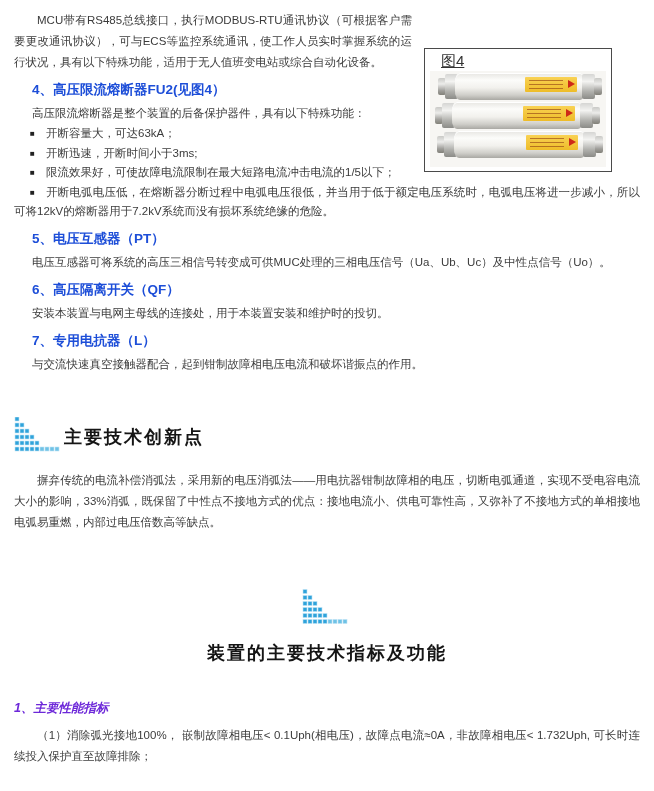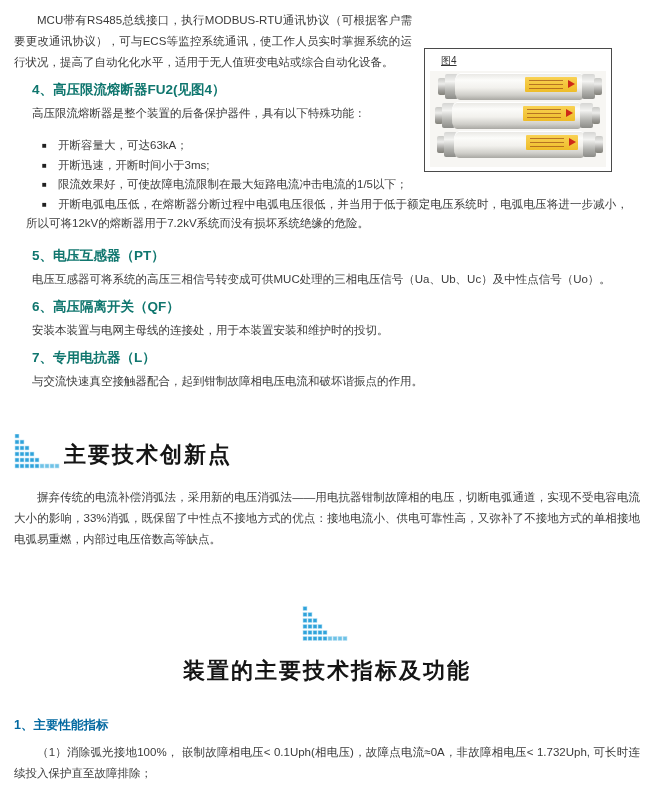--- a/index.html
+++ b/index.html
@@ -10,21 +10,21 @@
     -webkit-font-smoothing:antialiased;
   }
   .page{position:relative;width:626px;height:771px;padding:10px 14px;font-size:11.5px;line-height:21px;}
 
   
   .figure-box{
     float:right;width:186px;height:122px;
     border:1px solid #4a4a4a;background:#fff;
     margin:38px 28px 10px 12px;position:relative;
   }
-  .figure-label{position:absolute;top:6px;left:16px;font-size:10px;color:#333;line-height:12px;text-decoration:underline;}
+  .figure-label{position:absolute;top:6px;left:16px;font-size:15px;color:#333;line-height:12px;text-decoration:underline;}
   .photo{position:absolute;left:5px;right:5px;top:22px;bottom:4px;background:#f7f6f3;}
   .fuse{position:relative;height:27px;margin:2px 2px;}
   .fuse:nth-child(1){margin-left:8px;margin-right:4px;}
   .fuse:nth-child(2){margin-left:5px;margin-right:6px;}
   .fuse:nth-child(3){margin-left:7px;margin-right:3px;}
   .fuse-body{position:absolute;left:17px;right:17px;top:0;bottom:0;border-radius:5px/9px;
     background:linear-gradient(180deg,#e7e6e2 0%,#fcfcfa 26%,#f2f1ed 55%,#cfcec9 82%,#a9a8a3 100%);
     box-shadow:inset 0 1px 0 #ffffff;}
   .cap{position:absolute;top:1px;bottom:1px;width:13px;border-radius:2px;
     background:linear-gradient(180deg,#d5d5d3,#f3f3f1 30%,#b1b1ad 70%,#8b8b87);}
@@ -36,40 +36,40 @@
     background:linear-gradient(180deg,#f9d254,#eebc28);}
   .tag-lines{position:absolute;left:4px;top:3px;width:34px;height:9px;
     background:repeating-linear-gradient(180deg,rgba(150,70,20,.65) 0 1px,transparent 1px 4px);}
   .tag-arrow{position:absolute;right:2px;top:3px;width:0;height:0;
     border-left:7px solid #ce2a17;border-top:4px solid transparent;border-bottom:4px solid transparent;}
 
   
   p{margin:0;text-align:justify;}
   .indent{text-indent:2em;}
   .num-heading{
-    font-size:13.5px;font-weight:bold;color:#0f766e;
+    font-size:13.5px;font-weight:bold;color:#1d4ed8;
     margin:7px 0 3px 18px;line-height:20px;
   }
   .sub-text{margin-left:18px;}
-  ul.feature-list{list-style:none;margin:12px;padding:0;}
+  ul.feature-list{list-style:none;margin:0;padding:0;}
   ul.feature-list li{text-indent:16px;text-align:justify;line-height:19.5px;}
   .bullet{display:inline-block;width:16px;text-indent:0;font-size:8px;vertical-align:1px;color:#222;}
 
   
   .section-head{display:flex;align-items:center;margin:0;}
   .section-head.first{margin-top:42px;}
   .section-head.second{margin-top:54px;flex-direction:column;}
   .step-icon{width:46px;height:41px;flex:0 0 46px;margin-right:4px;}
   .section-title{
     font-family:"Liberation Serif","DejaVu Serif",serif;
-    font-size:22px;font-weight:bold;color:#151515;letter-spacing:2px;line-height:41px;
+    font-size:18px;font-weight:bold;color:#151515;letter-spacing:2px;line-height:41px;
   }
   .innov-para{margin-top:0;}
   .innov-block{margin-top:12px;}
-  .spec-subtitle{font-size:12.5px;font-weight:bold;color:#0369a1;margin:24px 0 6px 0;}
+  .spec-subtitle{font-size:12.5px;font-weight:bold;color:#6d28d9;margin:24px 0 6px 0;font-style:italic;}
   .spec-item{margin:0;}
 </style>
 </head>
 <body>
 
 <div class="page">
 
   <div class="figure-box">
     <div class="figure-label">图4</div>
     <div class="photo">
@@ -102,21 +102,21 @@
         <span class="tag">
             <span class="tag-lines"></span>
             <span class="tag-arrow"></span>
           </span>
         <span class="cap cap-r"></span>
         <span class="knob knob-r"></span>
       </div>
     </div>
   </div>
 
-  <p class="indent">MCU带有RS485总线接口，执行MODBUS-RTU通讯协议（可根据客户需要更改通讯协议），可与ECS等监控系统通讯，使工作人员实时掌握系统的运行状况，提高了自动化化水平，适用于无人值班变电站或综合自动化设备。</p>
+  <p class="indent">MCU带有RS485总线接口，执行MODBUS-RTU通讯协议（可根据客户需要更改通讯协议），可与ECS等监控系统通讯，使工作人员实时掌握系统的运行状况，具有以下特殊功能，适用于无人值班变电站或综合自动化设备。</p>
 
   <h3 class="num-heading">4、高压限流熔断器FU2(见图4）</h3>
   <p class="sub-text">高压限流熔断器是整个装置的后备保护器件，具有以下特殊功能：</p>
   <ul class="feature-list">
     <li><span class="bullet">■</span><span>开断容量大，可达63kA；</span></li>
     <li><span class="bullet">■</span><span>开断迅速，开断时间小于3ms;</span></li>
     <li><span class="bullet">■</span><span>限流效果好，可使故障电流限制在最大短路电流冲击电流的1/5以下；</span></li>
     <li><span class="bullet">■</span><span>开断电弧电压低，在熔断器分断过程中电弧电压很低，并当用于低于额定电压系统时，电弧电压将进一步减小，所以可将12kV的熔断器用于7.2kV系统而没有损坏系统绝缘的危险。</span></li>
   </ul>
 

